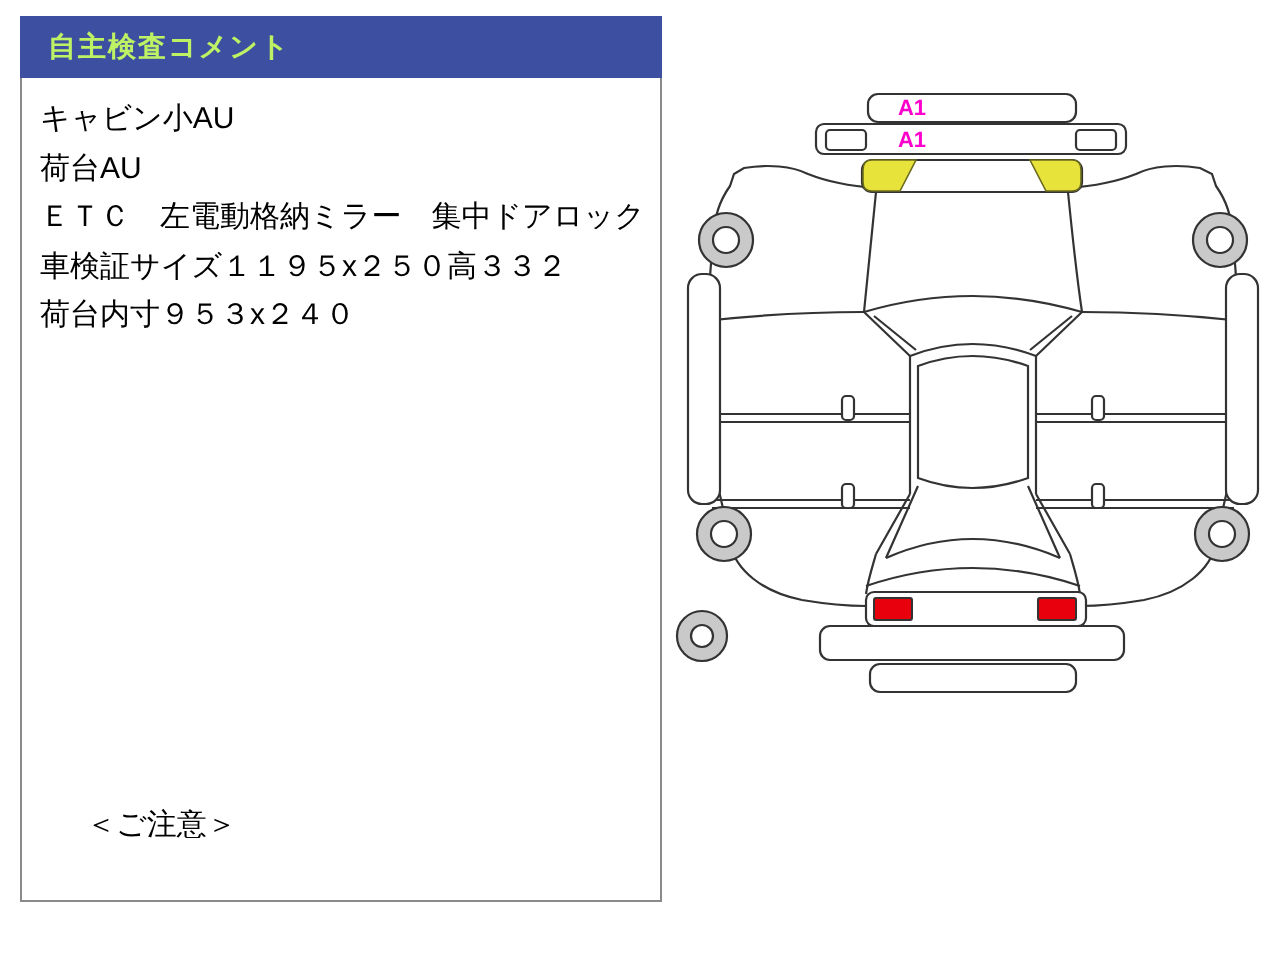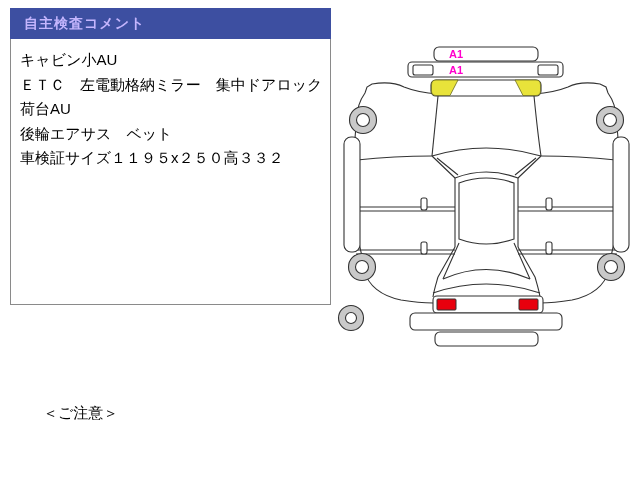--- a/index.html
+++ b/index.html
@@ -3,51 +3,51 @@
 <meta charset="utf-8">
 <style>
   html,body{margin:0;padding:0;}
   body{
     width:640px;height:480px;position:relative;background:#ffffff;
     font-family:"Liberation Sans","DejaVu Sans",sans-serif;color:#000;
     overflow:hidden;
   }
   .panel{position:absolute;left:10px;top:8px;width:321px;}
   .panel-header{
-    background:#3d4fa1;color:#c4b5fd;font-weight:bold;font-size:14px;
+    background:#3d4fa1;color:#bef264;font-weight:bold;font-size:14px;
     height:31px;line-height:31px;padding-left:14px;box-sizing:border-box;
     letter-spacing:1px;
   }
   .panel-body{
     background:#fff;border:1px solid #8a8a8a;border-top:none;
-    height:266px;box-sizing:border-box;padding:9px 6px 0 9px;
+    height:412px;box-sizing:border-box;padding:9px 6px 0 9px;
     font-size:15px;line-height:24.5px;
   }
   .comment-line{white-space:nowrap;}
   .notice{position:absolute;left:12px;top:400px;font-size:15px;line-height:25.5px;margin-left:31px;}
   .diagram{position:absolute;left:335px;top:35px;width:300px;height:320px;}
   svg{display:block;}
   svg .ln{fill:none;stroke:#333;stroke-width:1.1;}
   svg .wh{fill:#ffffff;stroke:#333;stroke-width:1.1;}
   svg .ring{fill:#c9c9c9;stroke:#333;stroke-width:1.1;}
   svg .hl{stroke:#6b6b20;stroke-width:0.8;}
   svg .rl{stroke:#333;stroke-width:1;}
   svg text.code{font:bold 11px "Liberation Sans","DejaVu Sans",sans-serif;text-anchor:middle;}
 </style>
 </head>
 <body>
 
 <div class="panel">
   <div class="panel-header">自主検査コメント</div>
   <div class="panel-body">
     <div class="comment-line">キャビン小AU</div>
+    <div class="comment-line">荷台AU</div>
     <div class="comment-line">ＥＴＣ　左電動格納ミラー　集中ドアロック</div>
-    <div class="comment-line">荷台AU</div>
-    <div class="comment-line">後輪エアサス　ベット</div>
     <div class="comment-line">車検証サイズ１１９５x２５０高３３２</div>
+    <div class="comment-line">荷台内寸９５３x２４０</div>
   </div>
 </div>
 
 <div class="diagram">
   <svg width="300" height="320" viewBox="335 45 300 320">
 
     <path class="wh" d="
       M 372,94
       C 384,92 396,93 404,97
       C 414,101 424,103 438,104

